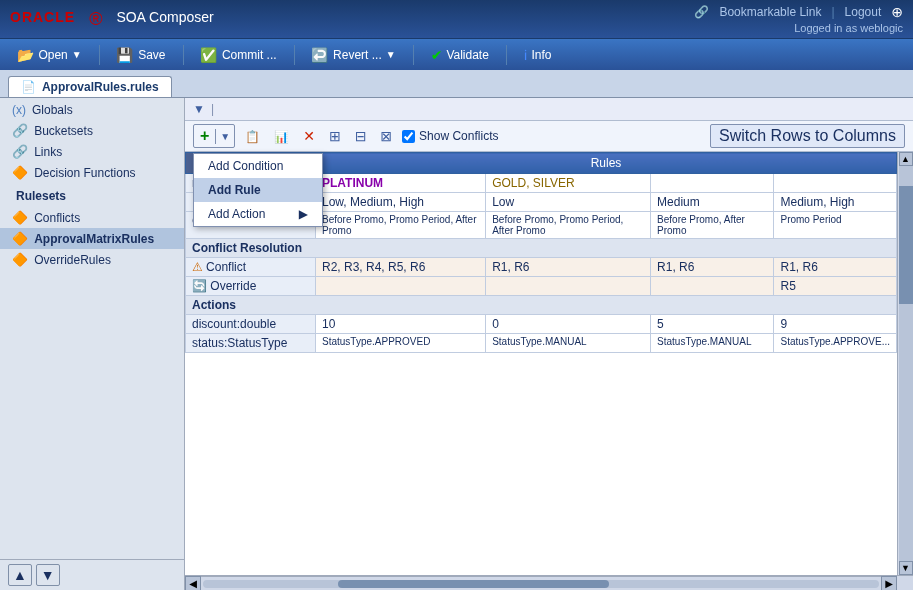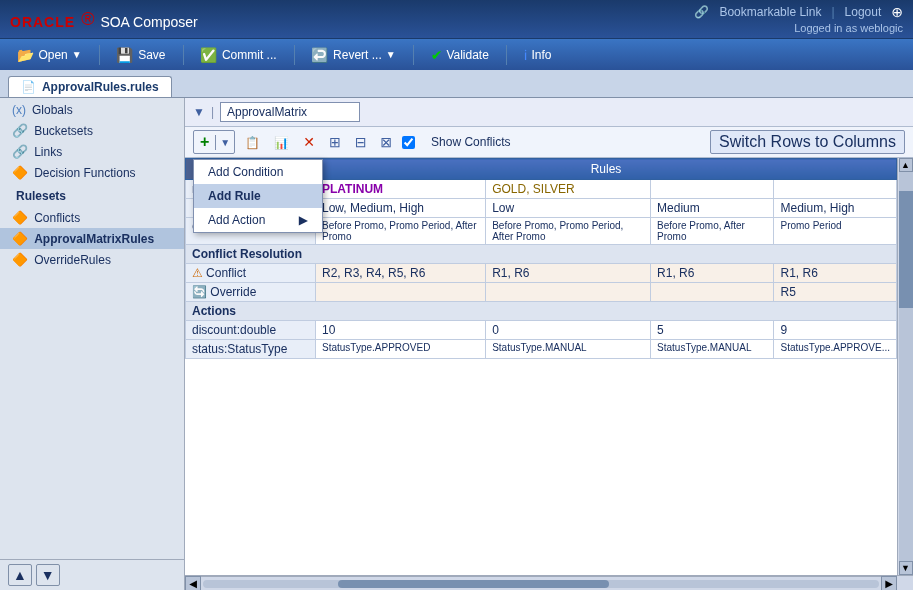--- a/index.html
+++ b/index.html
@@ -10,22 +10,22 @@
     .top-header {
       background: linear-gradient(to bottom, #1a3a6b, #2a5298);
       height: 38px;
       display: flex;
       align-items: center;
       justify-content: space-between;
       padding: 0 10px;
     }
     .logo-area {
       display: flex;
-      align-items: flex-end;
-      gap: 6px;
+      align-items: flex-start;
+      gap: 14px;
     }
     .logo-oracle {
       color: #cc0000;
       font-weight: bold;
       font-size: 14px;
       letter-spacing: 1px;
     }
     .logo-soa {
       color: white;
       font-size: 14px;
@@ -203,21 +203,21 @@
     }
     .add-btn-dropdown {
       border-left: 1px solid #8090b0;
       padding: 2px 4px;
       font-size: 10px;
       color: #4060a0;
     }
     .checkbox-label {
       display: flex;
       align-items: center;
-      gap: 16px;
+      gap: 4px;
       color: #1a3060;
     }
     .switch-btn {
       margin-left: auto;
       padding: 2px 8px;
       background: #e0e8f8;
       border: 1px solid #8090b0;
       border-radius: 2px;
       cursor: pointer;
       color: #1a3060;
@@ -489,21 +489,20 @@
       <button class="sidebar-nav-btn">▲</button>
       <button class="sidebar-nav-btn">▼</button>
     </div>
   </div>
 
   <div class="content-area">
 
     <div class="rules-top-bar">
       <span class="chevron">▼</span>
       <span style="color:#8090b0;">|</span>
-      <input class="rules-name-input" type="text" value="ApprovalMatrix" style="">
     </div>
 
     <div class="rules-toolbar">
 
       <div class="add-btn">
         <div class="add-btn-main">
           <span style="font-weight:bold;color:green;font-size:16px;">+</span>
         </div>
         <div class="add-btn-dropdown">▼</div>
       </div>

